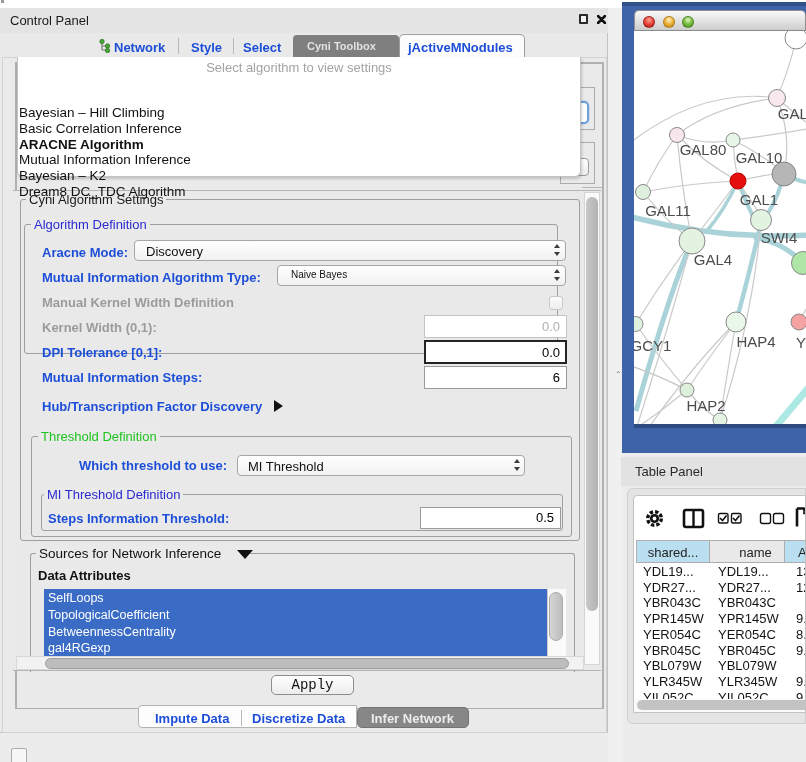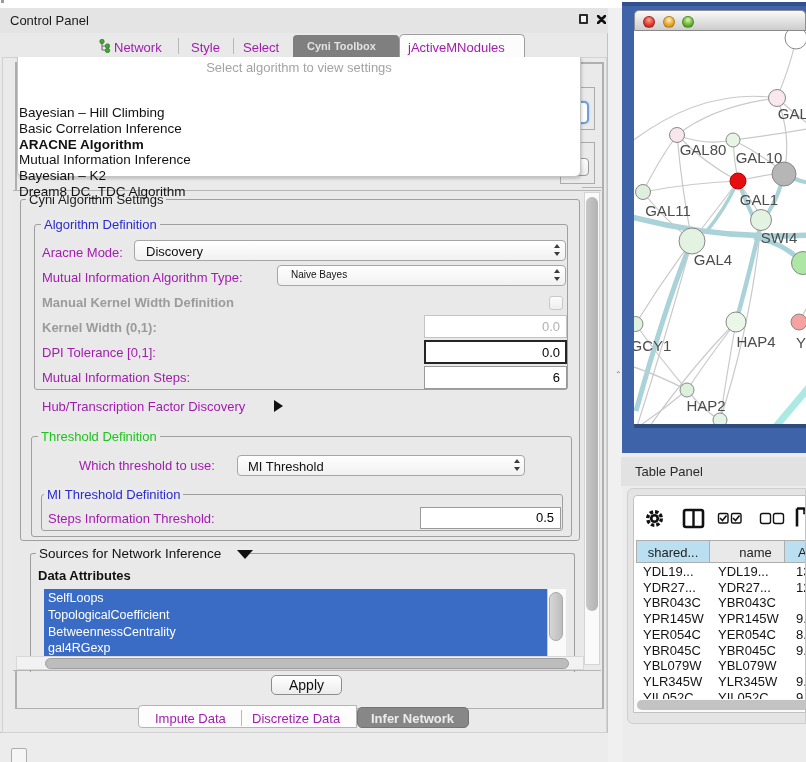--- a/index.html
+++ b/index.html
@@ -1,21 +1,21 @@
 <!DOCTYPE html>
 <html><head>
 <meta charset="utf-8">
 <style>
 * { margin:0; padding:0; box-sizing:border-box; }
 html,body { width:806px; height:762px; overflow:hidden; }
 body { font-family:"Liberation Sans", sans-serif; background:#ececec; }
 .abs { position:absolute; }
 #stage { position:relative; width:806px; height:762px; background:#ececec; overflow:hidden; }
 .b { font-weight:bold; }
-.lbl { font-size:13px; font-weight:normal; color:#a21caf; }
+.lbl { font-size:13px; font-weight:bold; color:#1d4ed8; }
 .dislbl { font-size:13px; font-weight:bold; color:#9b9b9b; }
 .combo { background:linear-gradient(#ffffff,#f1f1f1); border:1px solid #a6a6a6; border-radius:4px; font-size:13px; color:#111; }
 .spin { position:absolute; width:0; height:0; border-left:3px solid transparent; border-right:3px solid transparent; }
 .spin.up { border-bottom:4.2px solid #3c3c3c; }
 .spin.dn { border-top:4.2px solid #3c3c3c; }
 .inp { background:#fff; font-size:13px; text-align:right; }
 .gbox { border:1px solid #9f9f9f; border-radius:3px; }
 .gtit { position:absolute; top:-8px; background:#eaeaea; padding:0 3px; font-size:13px; white-space:nowrap; }
 </style>
 </head>
@@ -64,21 +64,21 @@
 
   <div class="abs" style="left:13px;top:190px;width:588px;height:481px;border-top:1px solid #b5b5b5;border-bottom:1px solid #b5b5b5;background:#e9e9e9;"></div>
 
   <div class="abs" style="left:584px;top:192px;width:16px;height:473px;background:#fafafa;border:1px solid #d5d5d5;"></div>
   <div class="abs" style="left:586px;top:197px;width:12px;height:414px;background:linear-gradient(90deg,#c8c8c8,#b2b2b2);border-radius:6px;"></div>
 
   <div class="abs gbox" style="left:20px;top:199px;width:560px;height:342px;">
     <span class="gtit" style="left:5px;color:#1d1d1d;">Cyni Algorithm Settings</span>
   </div>
 
-  <div class="abs gbox" style="left:34px;top:224px;width:534px;height:166px;">
+  <div class="abs gbox" style="left:24px;top:224px;width:534px;height:130px;">
     <span class="gtit" style="left:6px;color:#2a2ad0;">Algorithm Definition</span>
   </div>
   <div class="abs lbl" style="left:42px;top:245px;">Aracne Mode:</div>
   <div class="abs combo" style="left:134px;top:240px;width:432px;height:21px;"></div>
   <div class="abs" style="left:146px;top:244px;font-size:13px;color:#111;">Discovery</div>
   <div class="spin up abs" style="left:554px;top:244px;"></div>
   <div class="spin dn abs" style="left:554px;top:252px;"></div>
 
   <div class="abs lbl" style="left:42px;top:270px;">Mutual Information Algorithm Type:</div>
   <div class="abs combo" style="left:277px;top:265px;width:289px;height:21px;"></div>
@@ -124,21 +124,21 @@
 
   <div class="abs" style="left:44px;top:589px;width:522px;height:67px;background:#fff;border:1px solid #999;"></div>
   <div class="abs" style="left:44px;top:589px;width:503px;height:67px;background:#3a6cc6;"></div>
   <div class="abs" style="left:48px;top:590px;font-size:12.5px;color:#fff;line-height:16.8px;">SelfLoops<br>TopologicalCoefficient<br>BetweennessCentrality<br>gal4RGexp</div>
   <div class="abs" style="left:547px;top:589px;width:19px;height:67px;background:#fafafa;border-left:1px solid #ccc;"></div>
   <div class="abs" style="left:549px;top:592px;width:14px;height:49px;background:linear-gradient(90deg,#d6d6d6,#bdbdbd);border-radius:7px;border:1px solid #aaa;"></div>
 
   <div class="abs" style="left:16px;top:656px;width:568px;height:14px;background:#f2f2f2;border:1px solid #d8d8d8;"></div>
   <div class="abs" style="left:45px;top:658px;width:524px;height:11px;background:#bdbdbd;border:1px solid #9f9f9f;border-radius:6px;"></div>
 
-  <div class="abs" style="left:271px;top:675px;width:71px;height:20px;background:linear-gradient(#ffffff,#ececec);border:1px solid #8d8d8d;border-radius:5px;text-align:center;font-size:14px;color:#111;padding-top:1px;">Apply</div>
+  <div class="abs" style="left:271px;top:675px;width:83px;height:20px;background:linear-gradient(#ffffff,#ececec);border:1px solid #8d8d8d;border-radius:5px;text-align:center;font-size:14px;color:#111;padding-top:1px;font-family:Liberation Mono, monospace;">Apply</div>
 
   <div class="abs" style="left:138px;top:705px;width:219px;height:23px;background:#fdfdfd;border:1px solid #b4b4b4;border-radius:4px 0 0 4px;"></div>
   <div class="abs lbl" style="left:155px;top:711px;">Impute Data</div>
   <div class="abs" style="left:241px;top:710px;width:1px;height:16px;background:#b8b8b8;"></div>
   <div class="abs lbl" style="left:252px;top:711px;">Discretize Data</div>
   <div class="abs" style="left:357px;top:707px;width:112px;height:21px;background:#878787;border:1px solid #747474;border-radius:5px;"></div>
   <div class="abs" style="left:371px;top:711px;font-size:13px;font-weight:bold;color:#ececec;">Infer Network</div>
 
   <div class="abs" style="left:11px;top:748px;width:16px;height:16px;background:#f6f6f6;border:1px solid #adadad;border-radius:2px;"></div>
 

